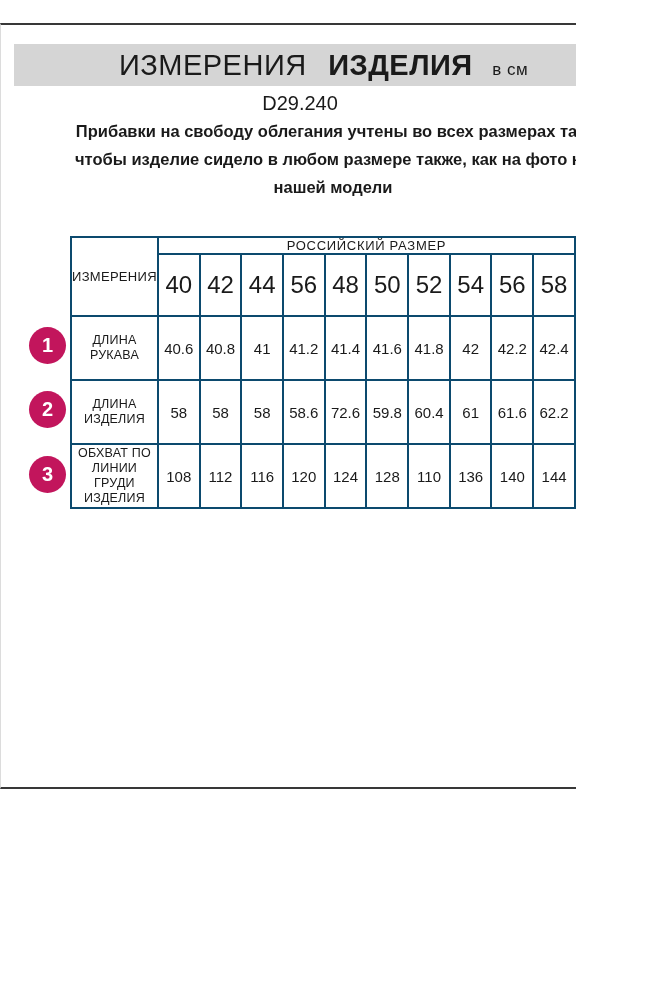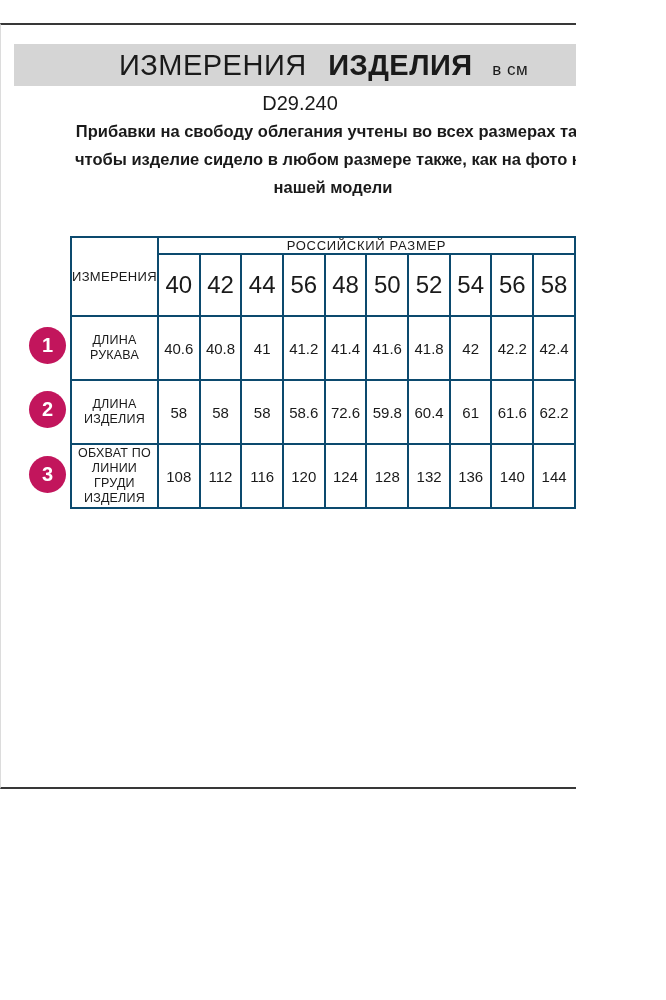--- a/index.html
+++ b/index.html
@@ -127,21 +127,21 @@
         <td class="val">62.2</td>
       </tr>
       <tr class="r-data">
         <th class="row-label">ОБХВАТ ПО ЛИНИИ ГРУДИ ИЗДЕЛИЯ</th>
         <td class="val">108</td>
         <td class="val">112</td>
         <td class="val">116</td>
         <td class="val">120</td>
         <td class="val">124</td>
         <td class="val">128</td>
-        <td class="val">132</td>
+        <td class="val">110</td>
         <td class="val">136</td>
         <td class="val">140</td>
         <td class="val">144</td>
       </tr>
     </tbody>
   </table>
 
   <div class="badge badge-1">1</div>
   <div class="badge badge-2">2</div>
   <div class="badge badge-3">3</div>

